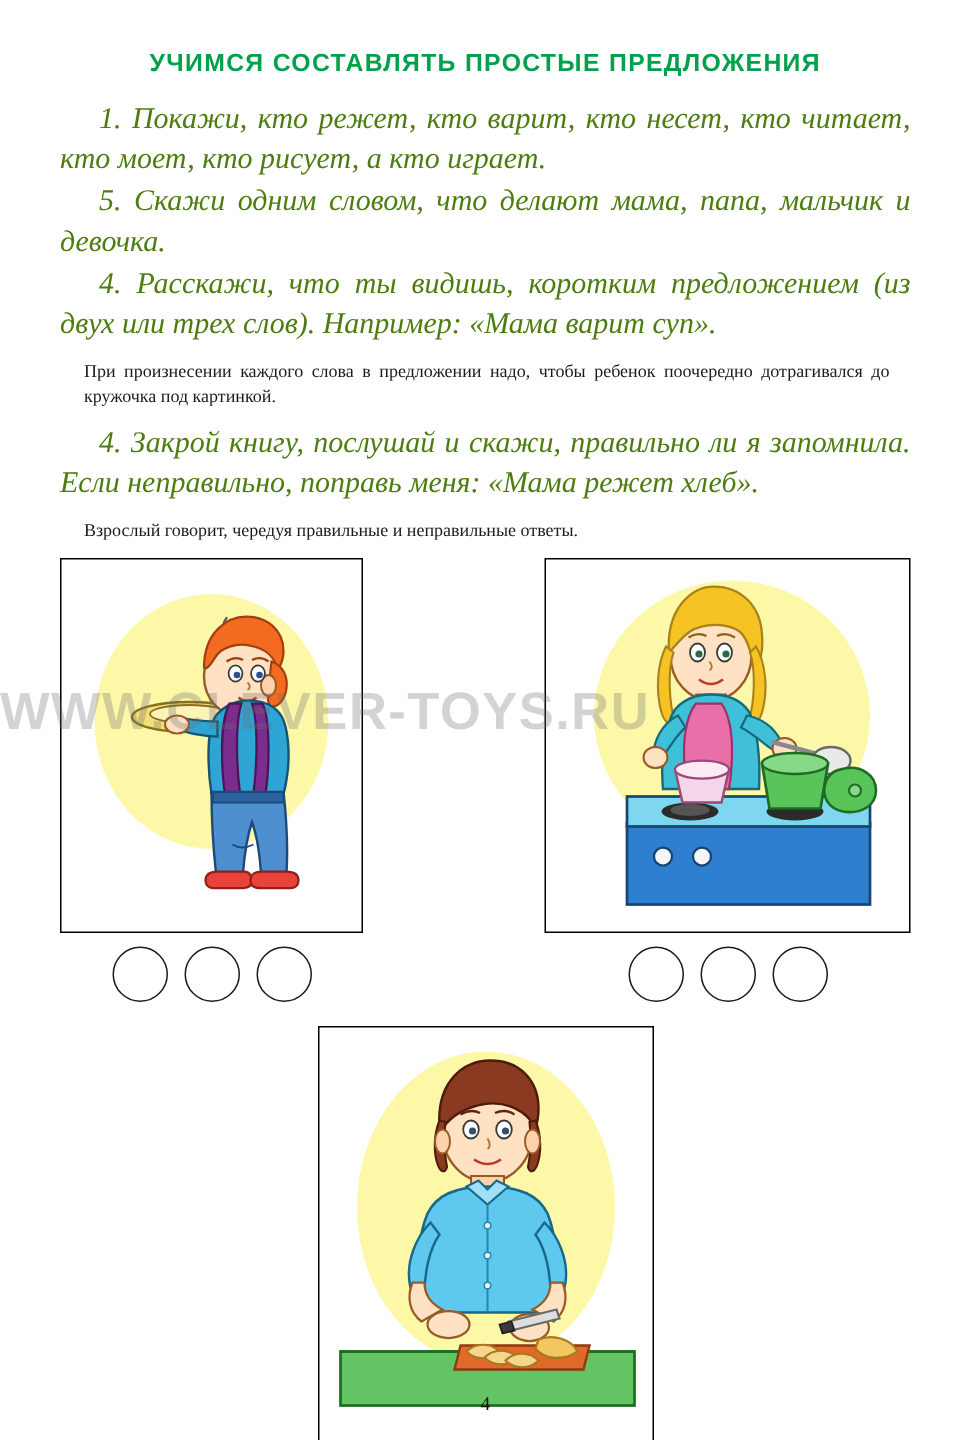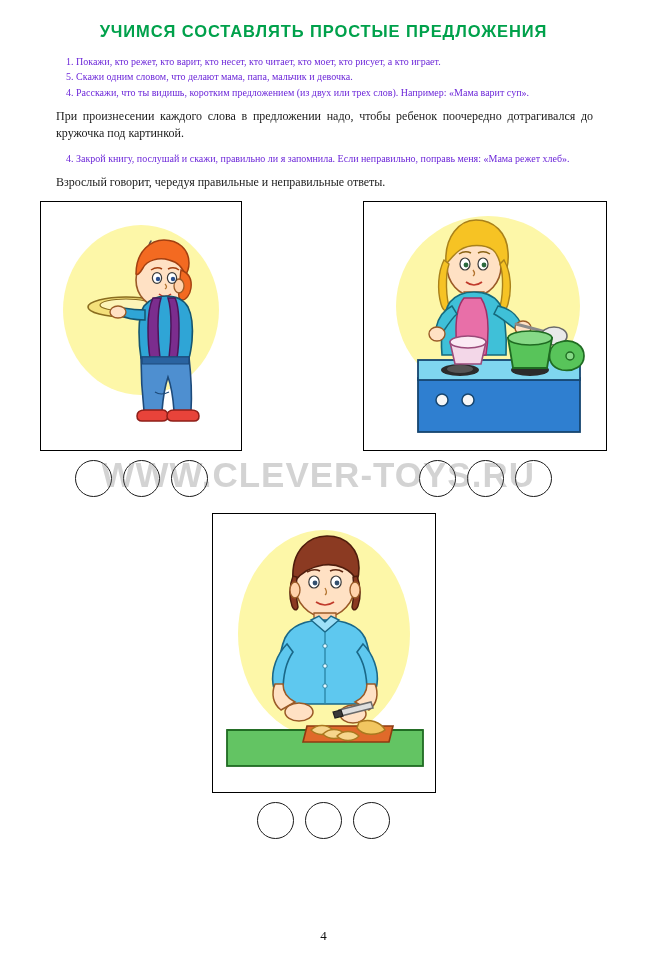--- a/index.html
+++ b/index.html
@@ -12,38 +12,39 @@
     background: #ffffff;
     font-family: "Liberation Serif", serif;
     overflow: hidden;
     position: relative;
   }
   .page {
     position: relative;
     width: 647px;
     height: 960px;
     box-sizing: border-box;
-    padding: 18px 40px 0 40px;
+    padding: 29px 40px 0 40px;
   }
   .title {
     text-align: center;
     color: #00a14b;
     font-family: "Liberation Sans", sans-serif;
     font-weight: bold;
     font-size: 16.5px;
     letter-spacing: 0.9px;
     margin: 4px 0 14px 0;
   }
   .para {
-    font-size: 10px;
+    font-size: 20px;
     line-height: 1.33;
     text-align: justify;
     text-indent: 26px;
     margin: 0 0 2px 0;
-    color: #6d28d9;
+    color: #4d7c0f;
+    font-style: italic;
   }
   .note {
     font-family: Liberation Serif, serif;
     font-size: 12px;
     line-height: 1.45;
     color: #1a1a1a;
     text-align: justify;
     margin: 9px 0 9px 16px;
     padding-right: 14px;
   }
@@ -101,21 +102,21 @@
     font-size: 13px;
     color: #111;
   }
 
   
   .watermark {
     position: absolute;
     left: 0;
     top: 455px;
     width: 535px;
-    text-align: right;
+    text-align: left;
     font-family: "Liberation Sans", sans-serif;
     font-weight: bold;
     font-size: 35px;
     letter-spacing: 1px;
     color: rgba(110,110,110,0.30);
     pointer-events: none;
     z-index: 5;
     white-space: nowrap;
   }
 

